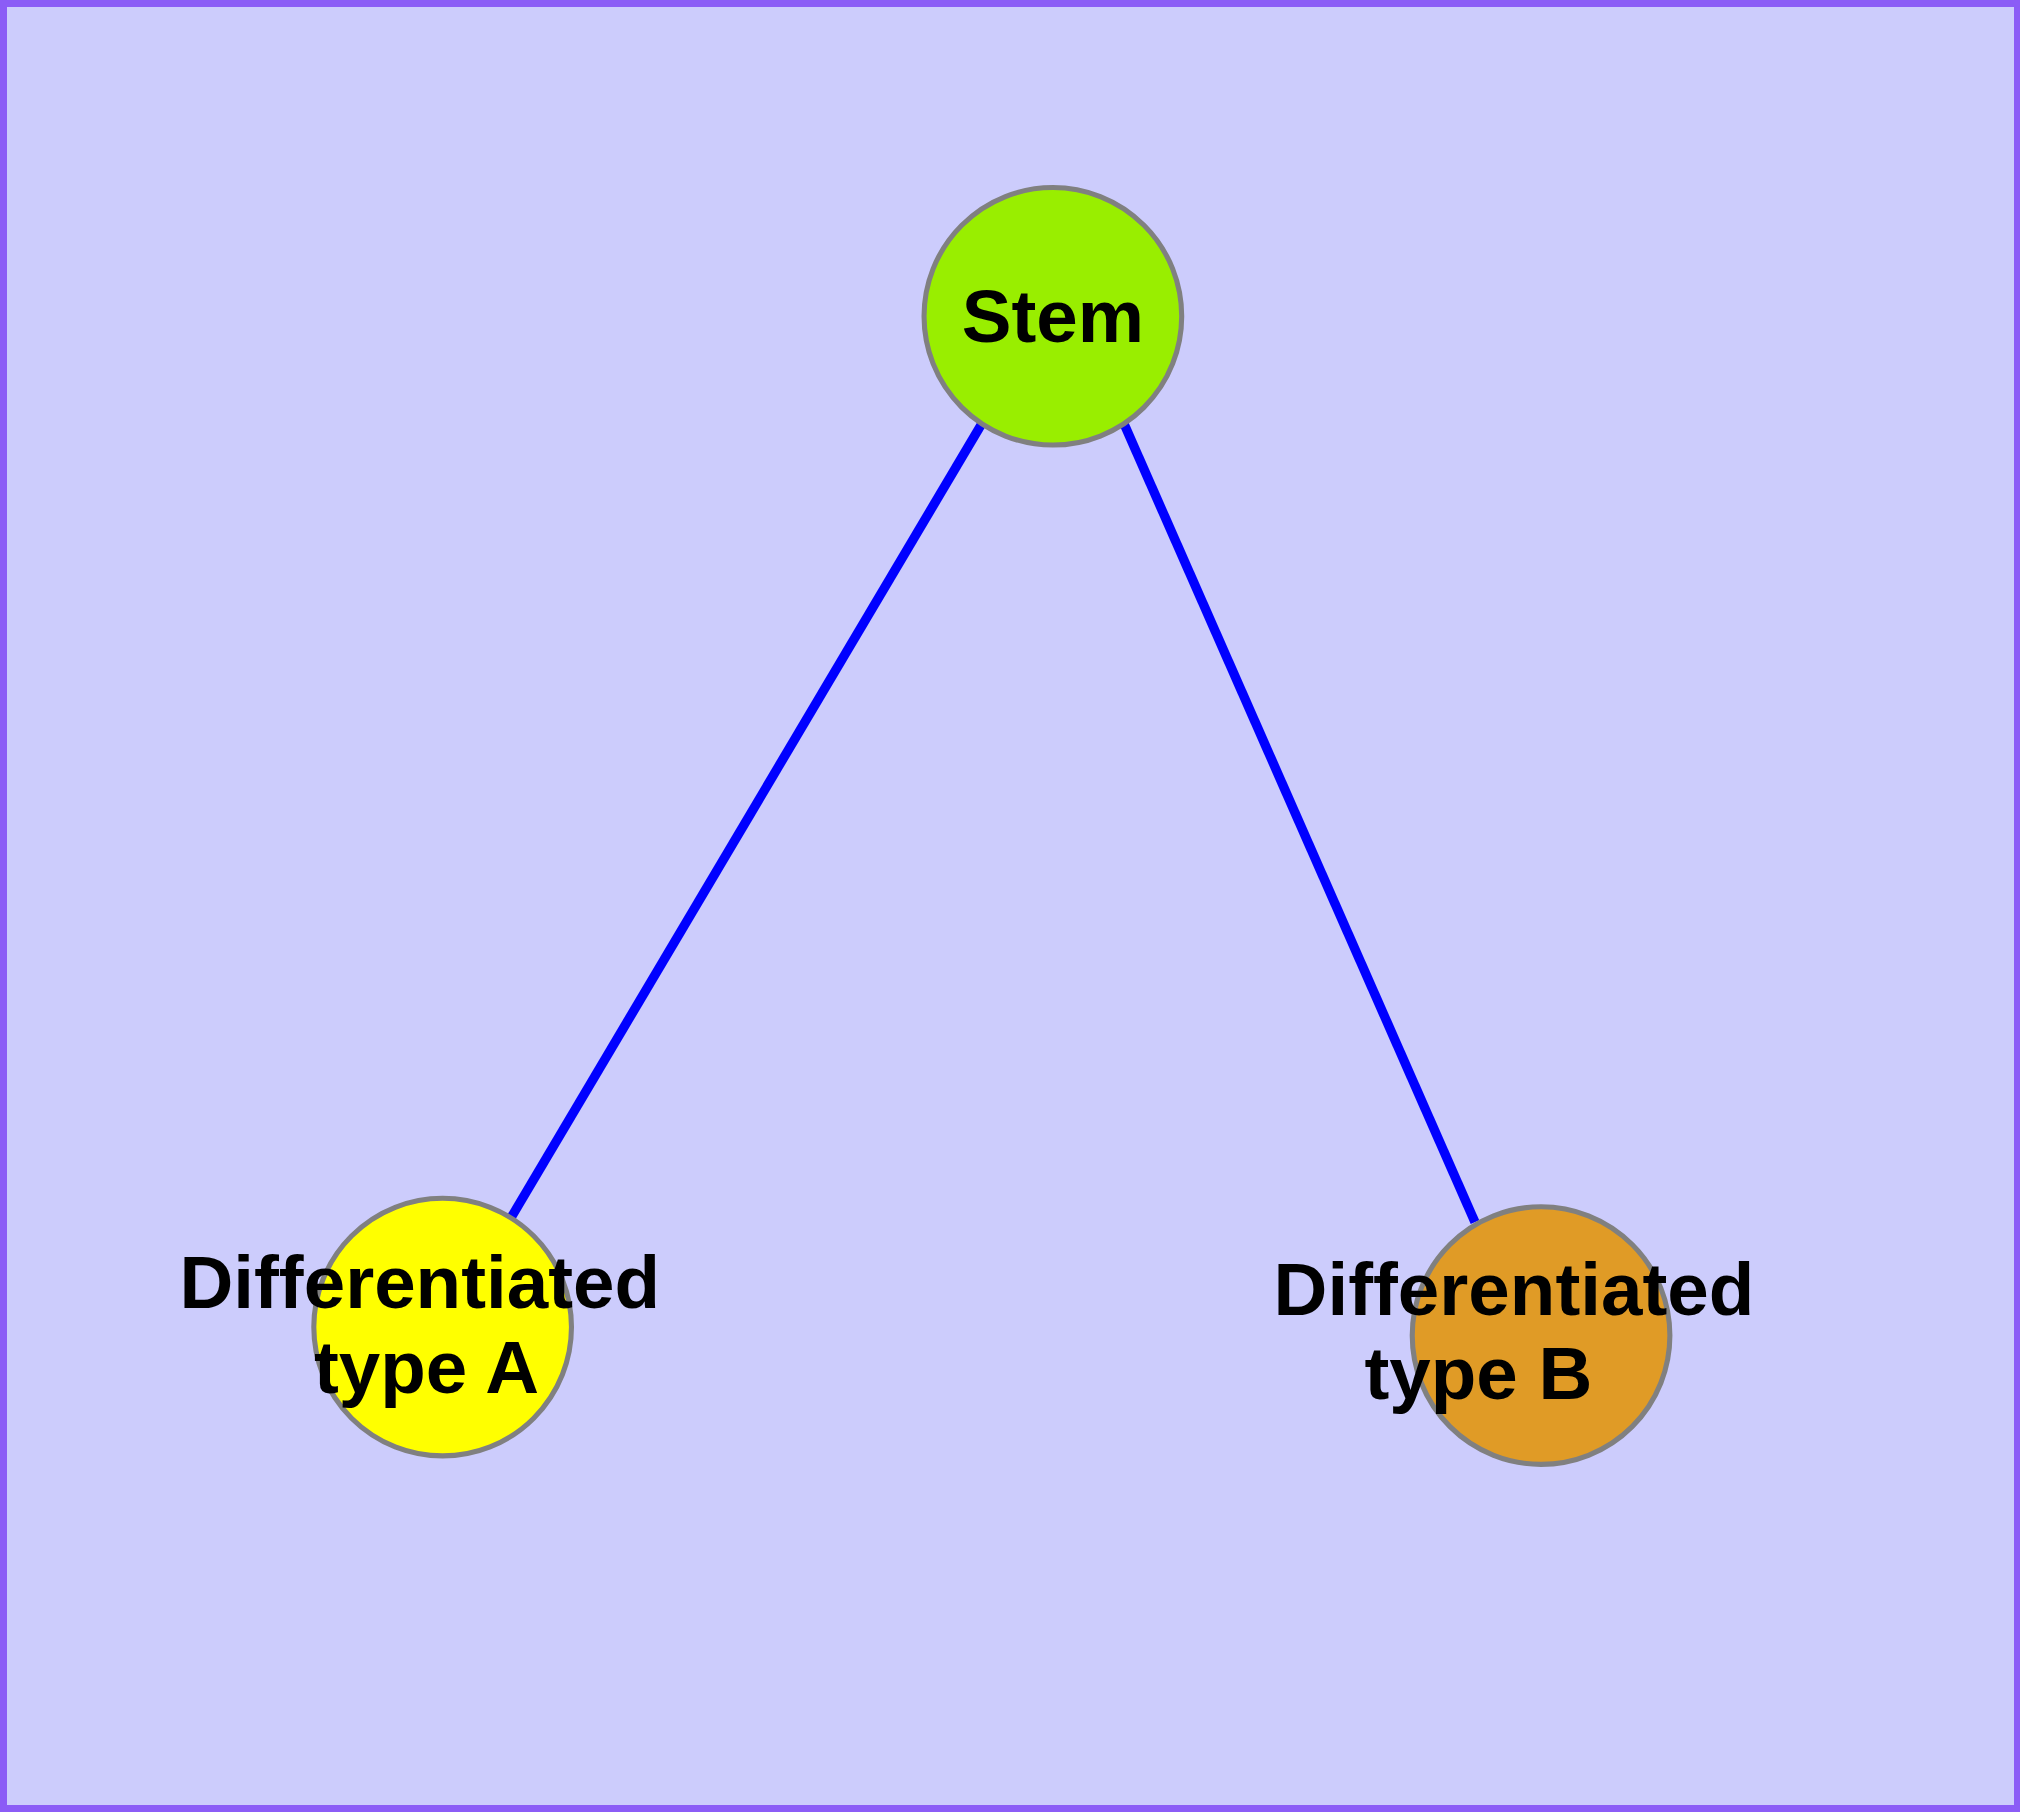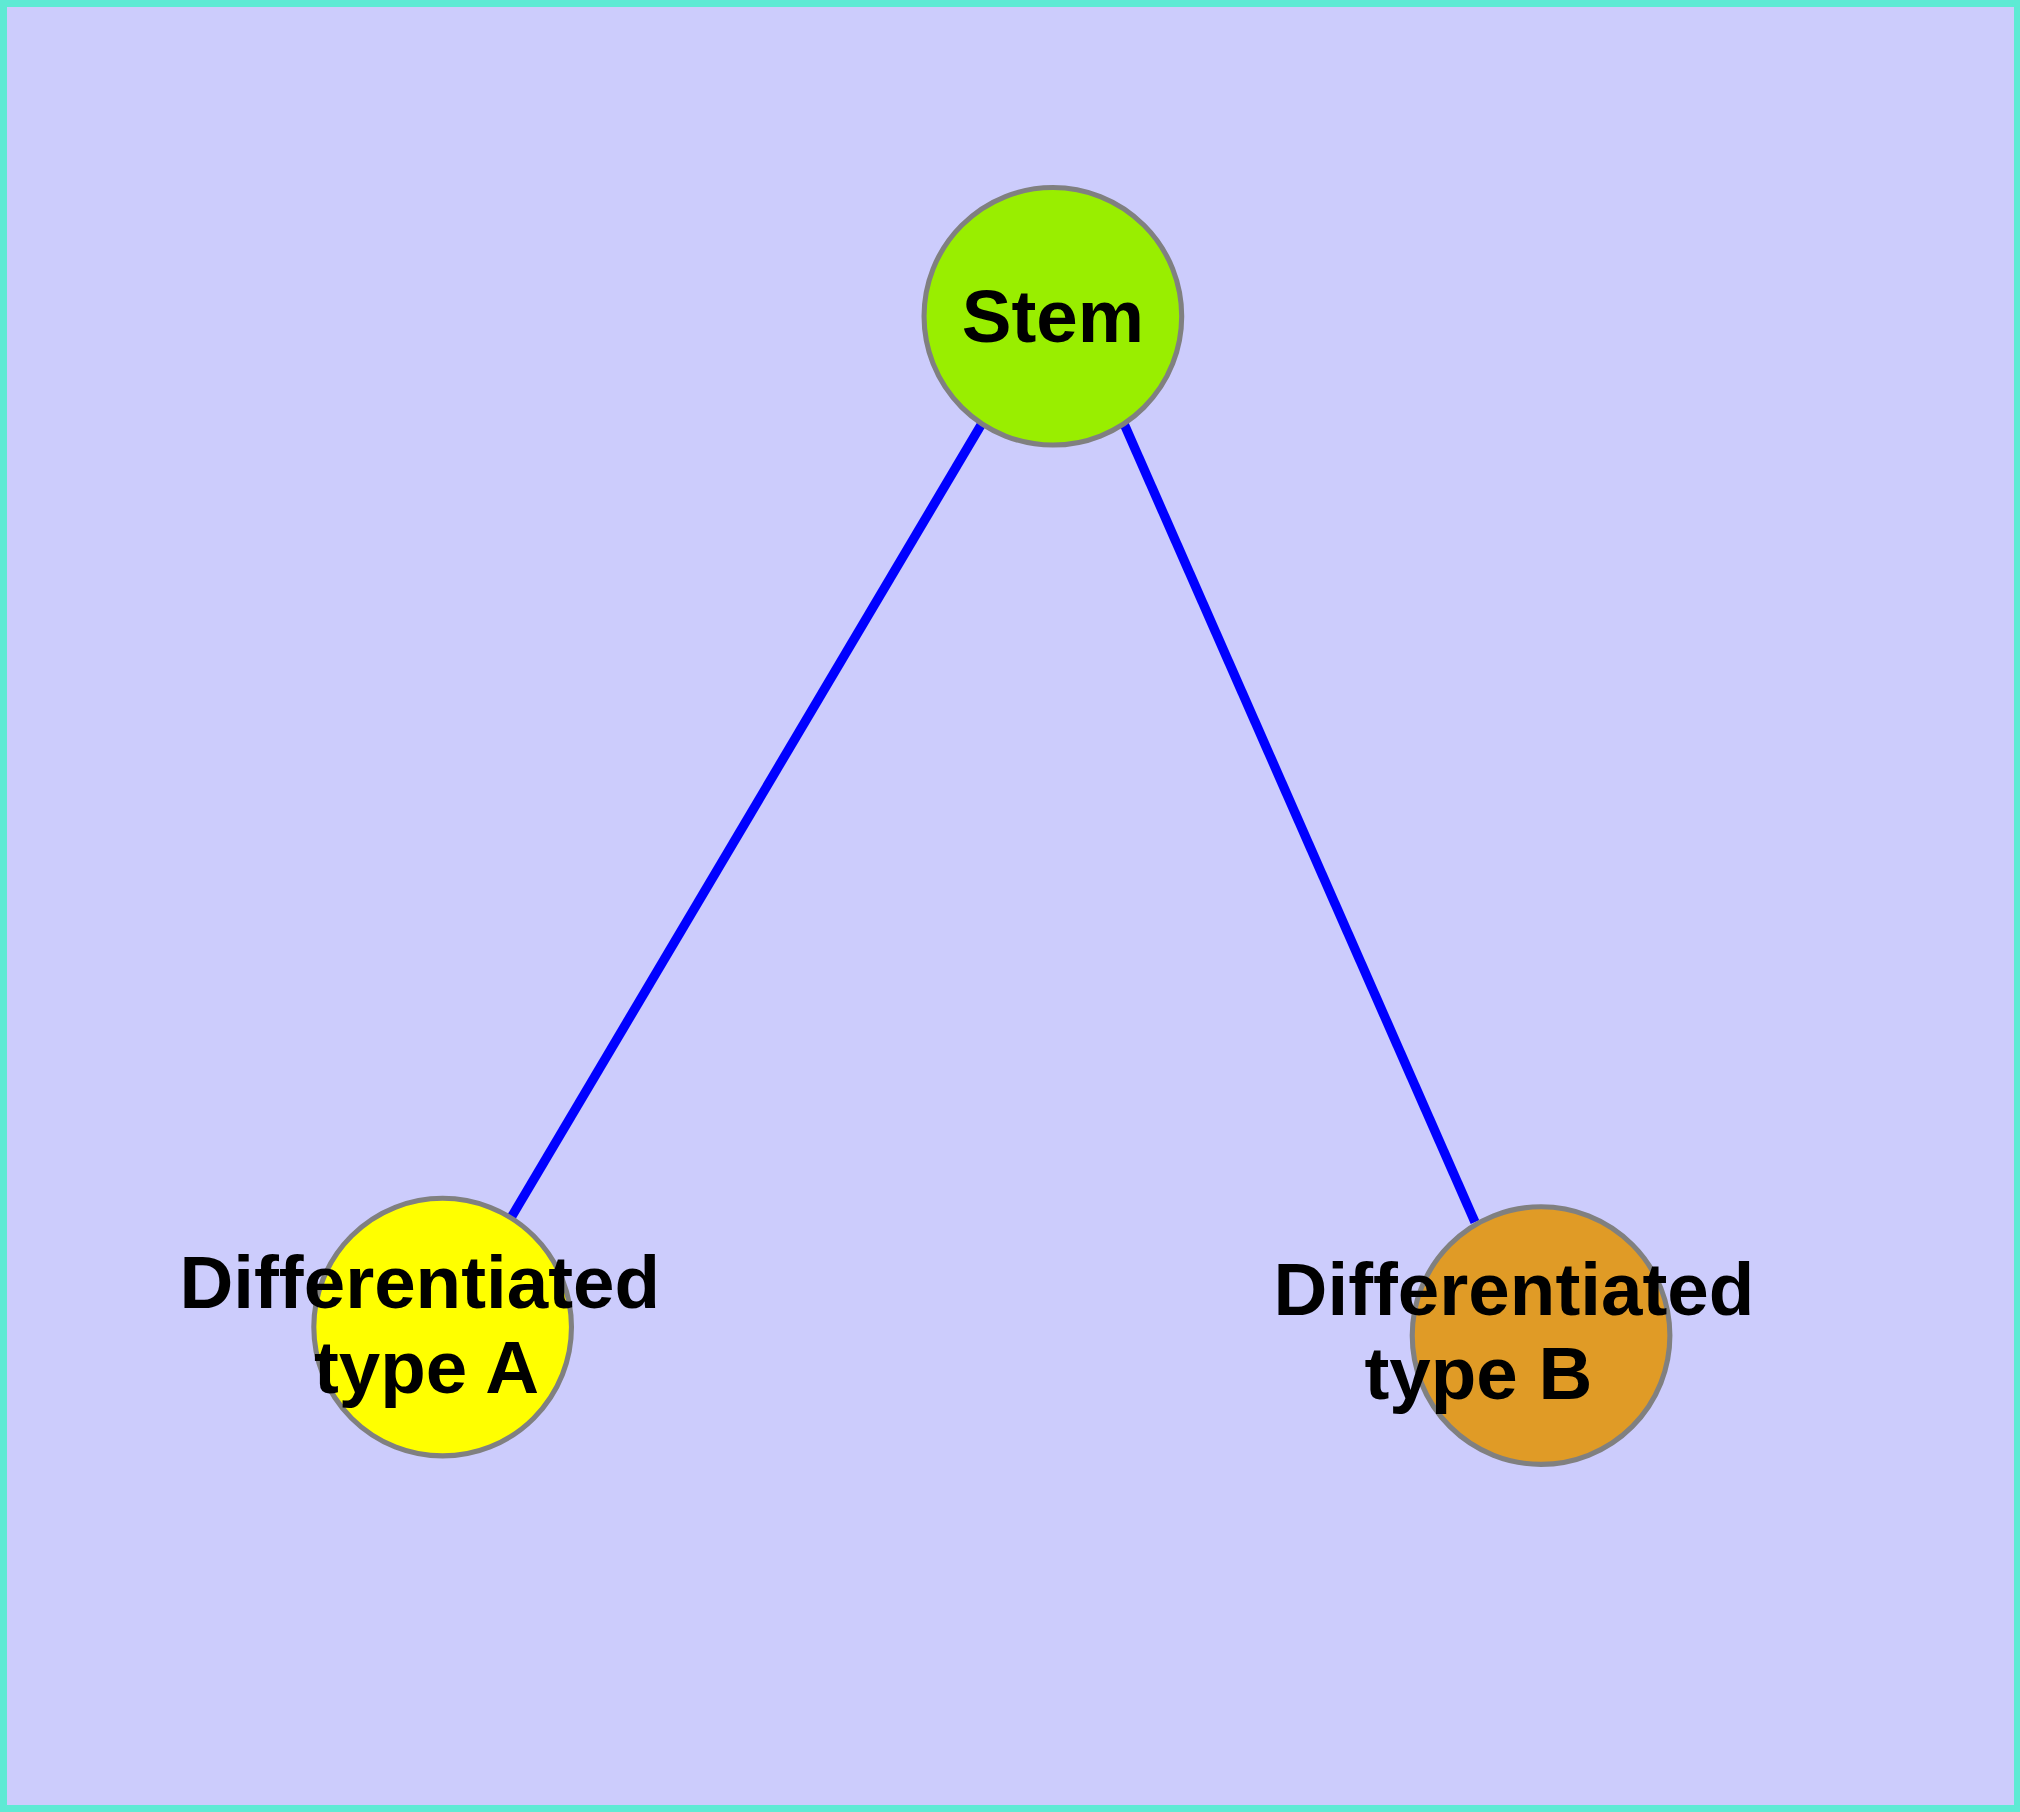--- a/index.html
+++ b/index.html
@@ -4,21 +4,21 @@
 <style>
   html, body {
     margin: 0;
     padding: 0;
     background: #ffffff;
   }
   #canvas {
     position: relative;
     width: 2021px;
     height: 1812px;
-    background: #5eead4;
+    background: #8b5cf6;
     overflow: hidden;
   }
   #plot-area {
     position: absolute;
     left: 6.8px;
     top: 6.8px;
     width: 2007px;
     height: 1798px;
     background: #ccccfc;
   }

